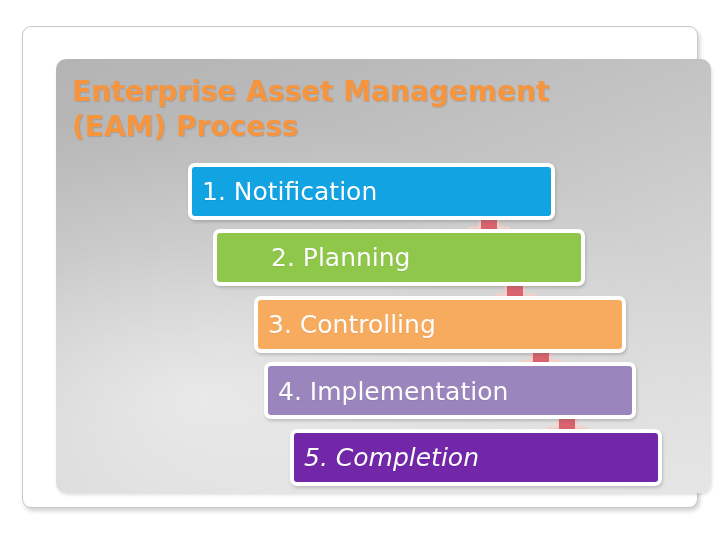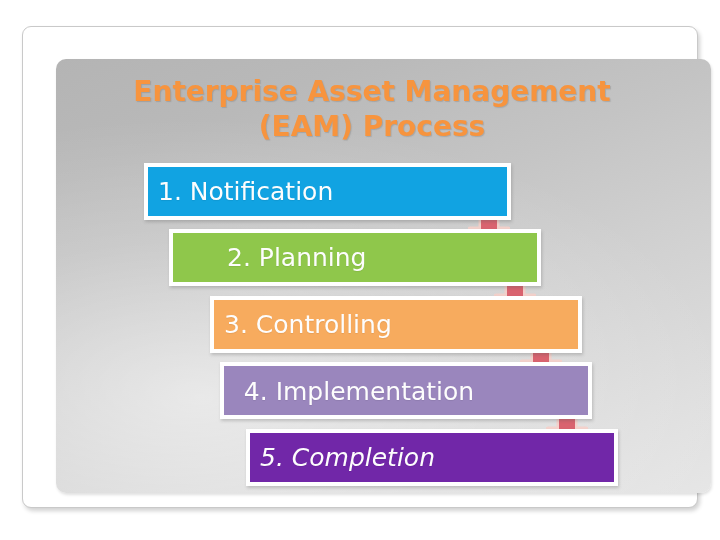--- a/index.html
+++ b/index.html
@@ -20,21 +20,20 @@
     position: absolute;
     left: 22px;
     top: 26px;
     width: 676px;
     height: 482px;
     background: #ffffff;
     border: 1px solid #c9c9c9;
     border-radius: 9px;
     box-shadow: 2px 3px 4px rgba(0,0,0,0.18);
     box-sizing: border-box;
-    text-align: center;
   }
 
   
   .content-panel {
     position: absolute;
     left: 33px;
     top: 32px;
     width: 655px;
     height: 434px;
     border-radius: 10px;
@@ -77,25 +76,26 @@
     left: 0;
     top: 0;
     width: 655px;
     height: 434px;
   }
 
   .step-bar {
     position: absolute;
     height: 57px;
     border: 4px solid #ffffff;
-    border-radius: 0;
+    border-radius: 7px;
     box-sizing: border-box;
     display: flex;
     align-items: center;
     box-shadow: 1px 2px 3px rgba(90,90,90,0.28);
+    margin-left: 44px;
   }
 
   .step-label {
     color: #fdfdfd;
     font-family: "DejaVu Sans", sans-serif;
     font-weight: normal;
     font-size: 25px;
     line-height: 27px;
     padding-left: 10px;
     padding-right: 6px;

